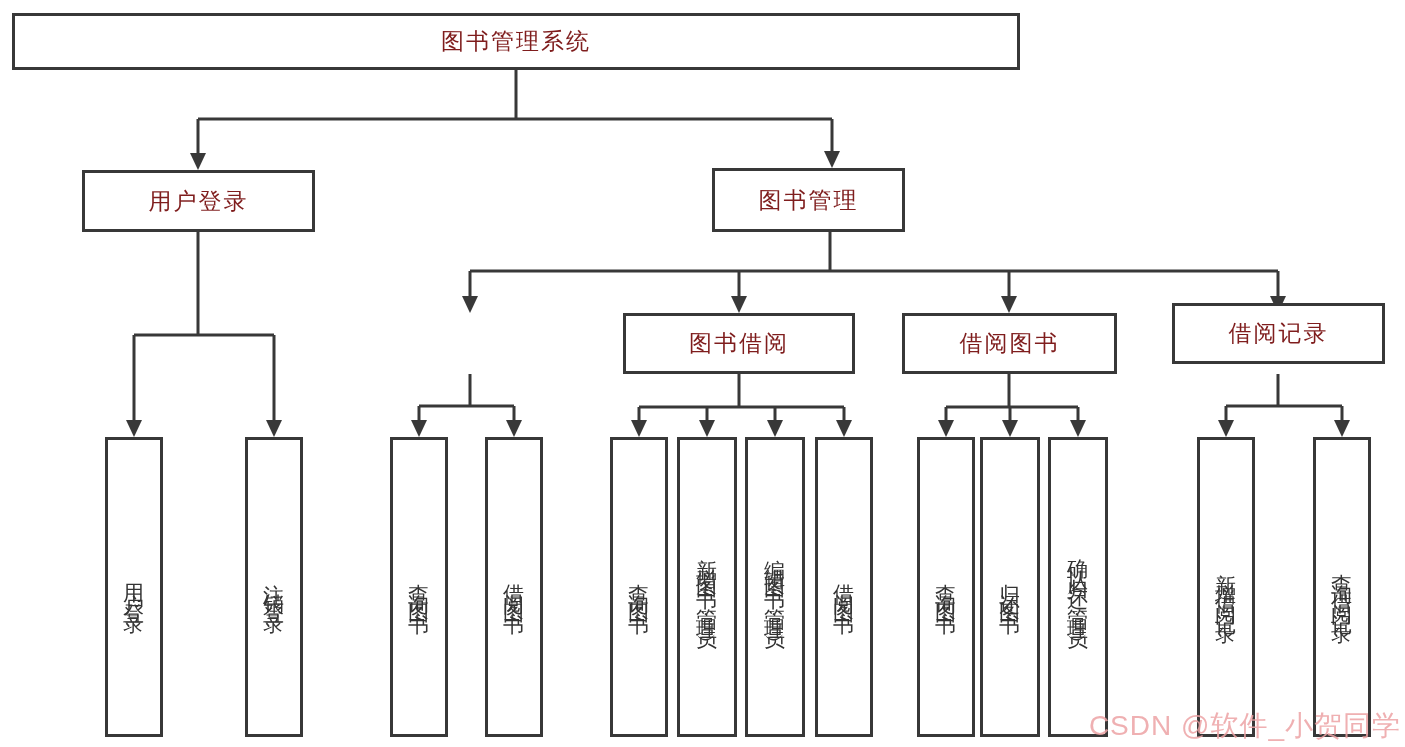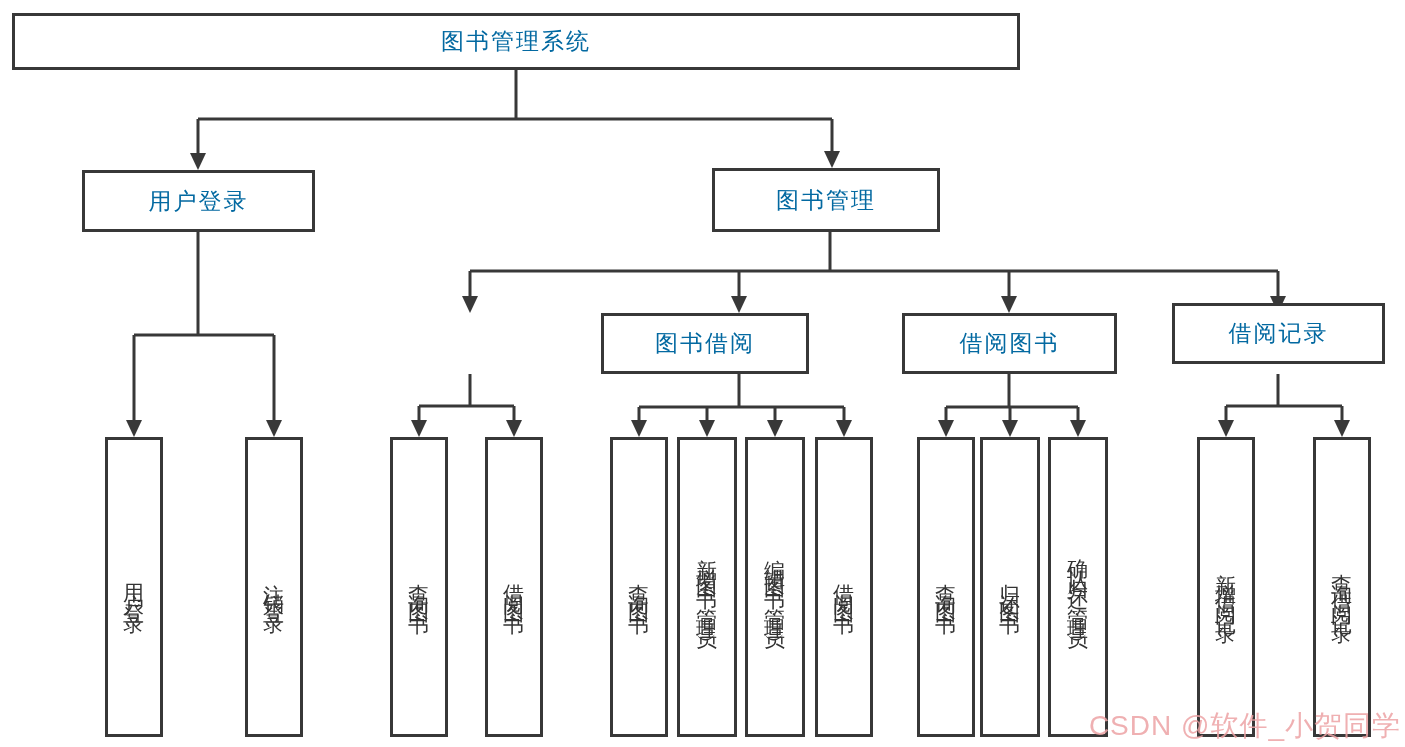--- a/index.html
+++ b/index.html
@@ -14,21 +14,21 @@
     position:absolute;
     background:#ffffff;
     border:3px solid #383838;
     box-sizing:border-box;
     display:flex;align-items:center;justify-content:center;
     z-index:2;
   }
   .hbox span{
     font-size:23px;
     letter-spacing:2px;
-    color:#0369a1;
+    color:#7f1d1d;
     white-space:nowrap;
   }
   .vbox span{
     writing-mode:vertical-rl;
     text-orientation:upright;
     font-size:21px;
     letter-spacing:10px;
     color:#333333;
     line-height:1;
   }
@@ -88,25 +88,25 @@
     <polygon points="1334,420 1350,420 1342,437"></polygon>
   </svg>
 
   <div class="box hbox" style="left:12px;top:13px;width:1008px;height:57px">
     <span>图书管理系统</span>
   </div>
 
   <div class="box hbox" style="left:82px;top:170px;width:233px;height:62px">
     <span>用户登录</span>
   </div>
-  <div class="box hbox" style="left:712px;top:168px;width:228px;height:64px">
+  <div class="box hbox" style="left:712px;top:168px;width:193px;height:64px">
     <span>图书管理</span>
   </div>
 
-  <div class="box hbox" style="left:601px;top:313px;width:208px;height:61px">
+  <div class="box hbox" style="left:623px;top:313px;width:232px;height:61px">
     <span>图书借阅</span>
   </div>
   <div class="box hbox" style="left:902px;top:313px;width:215px;height:61px">
     <span>借阅图书</span>
   </div>
   <div class="box hbox" style="left:1172px;top:303px;width:213px;height:61px">
     <span>借阅记录</span>
   </div>
 
   <div class="box vbox" style="left:105px;top:437px;width:58px;height:300px">

